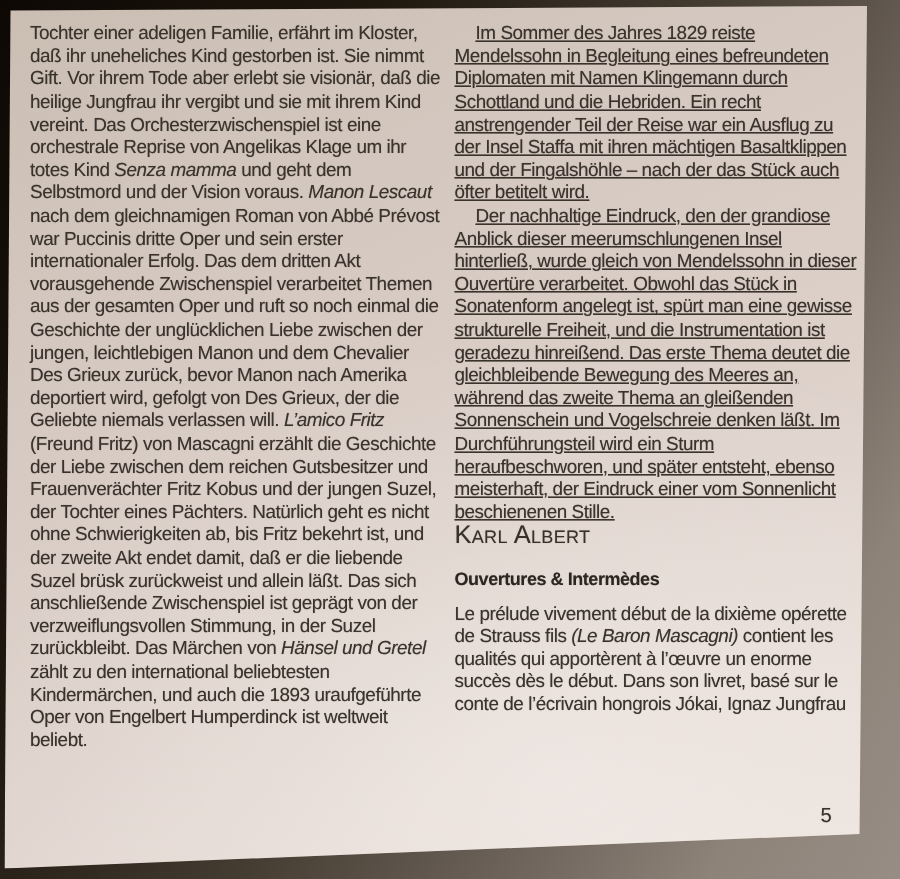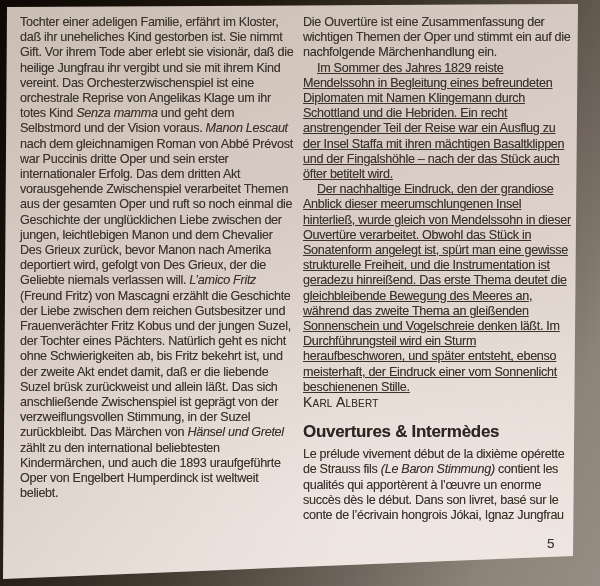--- a/index.html
+++ b/index.html
@@ -28,27 +28,27 @@
     color: #3a332c;
     text-shadow: 0 0 0.6px rgba(58,51,44,0.45);
   }
   .col-left  { left: 20px;  width: 277px; }
   .col-right { left: 303px; width: 270px; }
   .col p { margin: 0; }
   .indent { text-indent: 14px; text-decoration: underline; }
   .it { font-style: italic; }
   .byline {
     font-variant: small-caps;
-    font-size: 14px; letter-spacing: 0.2px;
+    font-size: 17px; letter-spacing: 0.2px;
     margin-top: 1px;
     color: #38312a;
   }
   .section-heading {
     font-weight: bold;
-    font-size: 17px; line-height: 21px;
+    font-size: 12px; line-height: 21px;
     letter-spacing: -0.3px;
     margin: 11px 0 5px 0;
     color: #2c2620;
   }
   .page-number {
     position: absolute; left: 547px; top: 536px;
     font-size: 13.5px; color: #3a332c;
     text-shadow: 0 0 0.6px rgba(58,51,44,0.45);
   }
 </style>
@@ -57,23 +57,22 @@
 
 <div class="backdrop"></div>
 
 <div class="page">
 
   <div class="col col-left">
     <p><span>Tochter einer adeligen Familie, erfährt im Kloster, daß ihr uneheliches Kind gestorben ist. Sie nimmt Gift. Vor ihrem Tode aber erlebt sie visionär, daß die heilige Jungfrau ihr vergibt und sie mit ihrem Kind vereint. Das Orchesterzwischenspiel ist eine orchestrale Reprise von Angelikas Klage um ihr totes Kind </span><span class="it">Senza mamma</span><span> und geht dem Selbstmord und der Vision voraus. </span><span class="it">Manon Lescaut</span><span> nach dem gleichnamigen Roman von Abbé Prévost war Puccinis dritte Oper und sein erster internationaler Erfolg. Das dem dritten Akt vorausgehende Zwischenspiel verarbeitet Themen aus der gesamten Oper und ruft so noch einmal die Geschichte der unglücklichen Liebe zwischen der jungen, leichtlebigen Manon und dem Chevalier Des Grieux zurück, bevor Manon nach Amerika deportiert wird, gefolgt von Des Grieux, der die Geliebte niemals verlassen will. </span><span class="it">L’amico Fritz</span><span> (Freund Fritz) von Mascagni erzählt die Geschichte der Liebe zwischen dem reichen Gutsbesitzer und Frauenverächter Fritz Kobus und der jungen Suzel, der Tochter eines Pächters. Natürlich geht es nicht ohne Schwierigkeiten ab, bis Fritz bekehrt ist, und der zweite Akt endet damit, daß er die liebende Suzel brüsk zurückweist und allein läßt. Das sich anschließende Zwischenspiel ist geprägt von der verzweiflungsvollen Stimmung, in der Suzel zurückbleibt. Das Märchen von </span><span class="it">Hänsel und Gretel</span><span> zählt zu den international beliebtesten Kindermärchen, und auch die 1893 uraufgeführte Oper von Engelbert Humperdinck ist weltweit beliebt.</span></p>
   </div>
 
   <div class="col col-right">
-    <p><span>Die Ouvertüre ist eine Zusammenfassung der wichtigen Themen der Oper und stimmt ein auf die nachfolgende Märchenhandlung ein.</span></p>
     <p class="indent"><span>Im Sommer des Jahres 1829 reiste Mendelssohn in Begleitung eines befreundeten Diplomaten mit Namen Klingemann durch Schottland und die Hebriden. Ein recht anstrengender Teil der Reise war ein Ausflug zu der Insel Staffa mit ihren mächtigen Basaltklippen und der Fingalshöhle – nach der das Stück auch öfter betitelt wird.</span></p>
     <p class="indent"><span>Der nachhaltige Eindruck, den der grandiose Anblick dieser meerumschlungenen Insel hinterließ, wurde gleich von Mendelssohn in dieser Ouvertüre verarbeitet. Obwohl das Stück in Sonatenform angelegt ist, spürt man eine gewisse strukturelle Freiheit, und die Instrumentation ist geradezu hinreißend. Das erste Thema deutet die gleichbleibende Bewegung des Meeres an, während das zweite Thema an gleißenden Sonnenschein und Vogelschreie denken läßt. Im Durchführungsteil wird ein Sturm heraufbeschworen, und später entsteht, ebenso meisterhaft, der Eindruck einer vom Sonnenlicht beschienenen Stille.</span></p>
     <p class="byline">Karl Albert</p>
     <h2 class="section-heading">Ouvertures &amp; Intermèdes</h2>
-    <p><span>Le prélude vivement début de la dixième opérette de Strauss fils </span><span class="it">(Le Baron Stimmung)</span><span> contient les qualités qui apportèrent à l’œuvre un enorme succès dès le début. Dans son livret, basé sur le conte de l’écrivain hongrois Jókai, Ignaz Jungfrau</span></p>
+    <p><span>Le prélude vivement début de la dixième opérette de Strauss fils </span><span class="it">(Le Baron Mascagni)</span><span> contient les qualités qui apportèrent à l’œuvre un enorme succès dès le début. Dans son livret, basé sur le conte de l’écrivain hongrois Jókai, Ignaz Jungfrau</span></p>
   </div>
 
   <div class="page-number">5</div>
 
 </div>
 
 </body></html>

